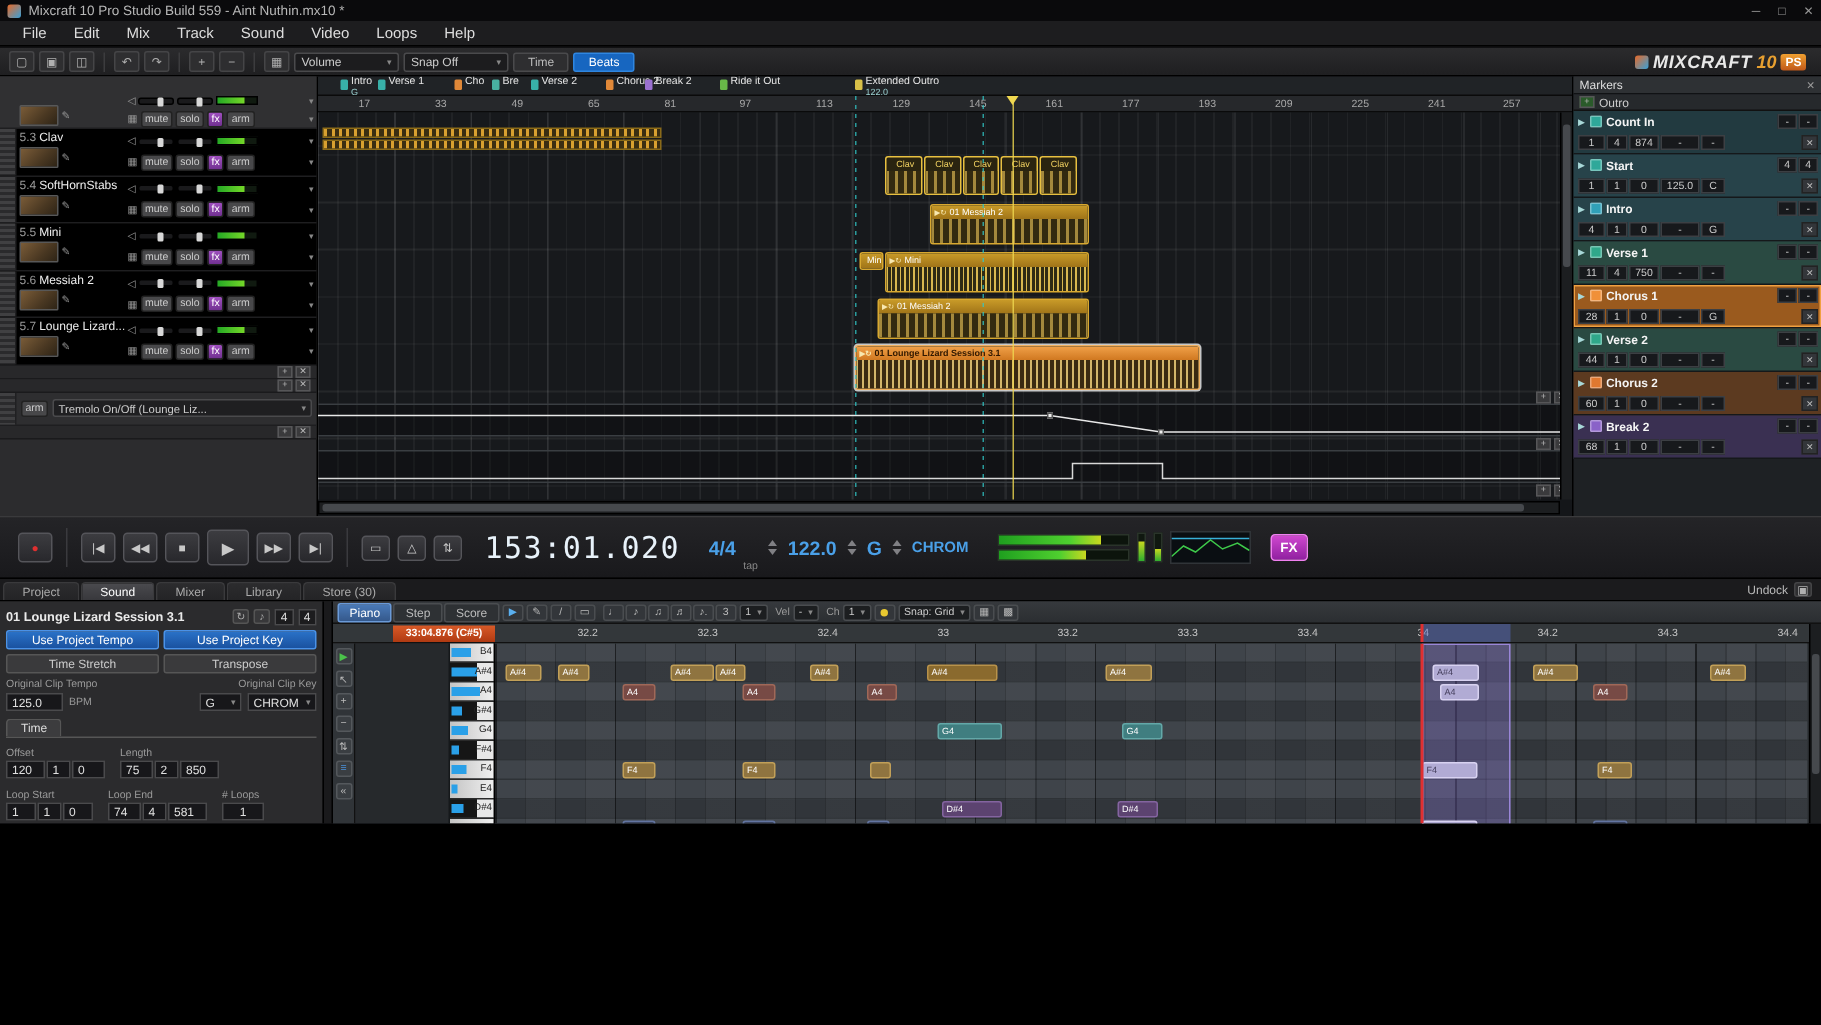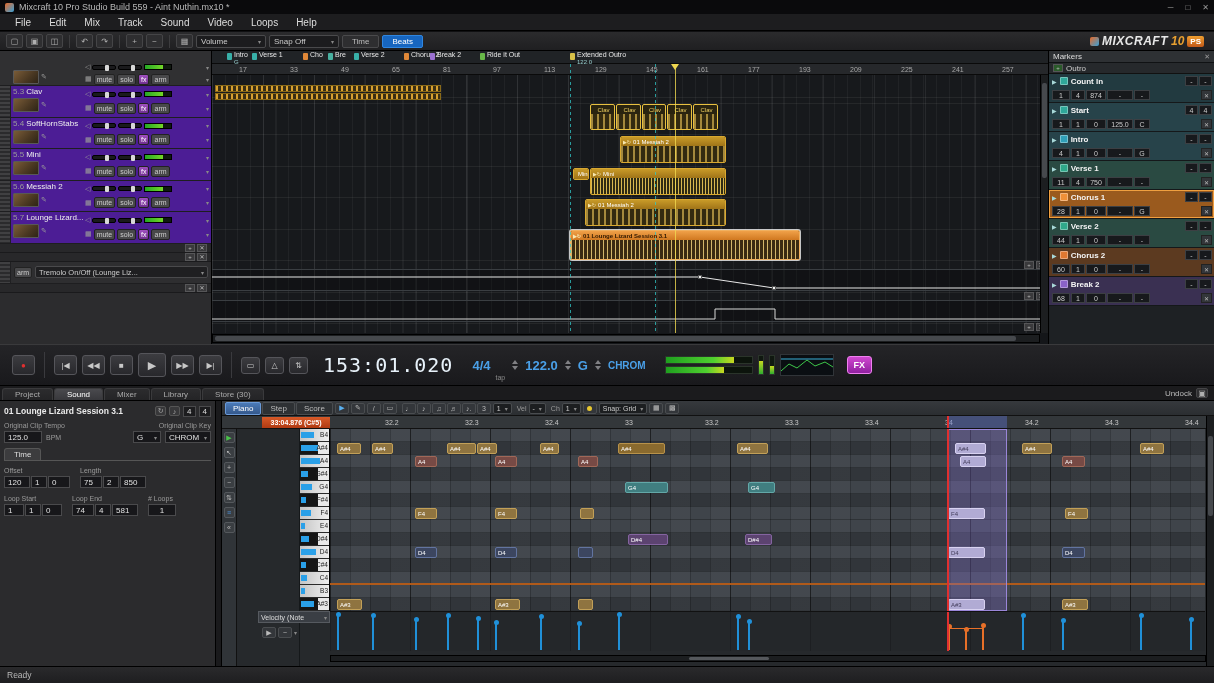--- a/index.html
+++ b/index.html
@@ -1,17 +1,17 @@
 <!DOCTYPE html>
 <html><head>
 <meta charset="utf-8">
 <style>
 *{box-sizing:border-box;margin:0;padding:0}
 body{margin:0;background:#000;font-family:"Liberation Sans",sans-serif}
-#app{position:relative;width:1214px;height:683px;background:#101012;overflow:hidden;color:#ccc;font-size:9px}
+#app{position:relative;width:1214px;height:549px;background:#101012;overflow:hidden;color:#ccc;font-size:9px}
 
 #titlebar{position:absolute;top:0;left:0;right:0;height:14px;background:#0a0a0c;display:flex;align-items:center;gap:5px;padding:0 5px;font-size:9px;color:#b8b8b8}
 .app-icon{width:9px;height:9px;border-radius:2px;background:linear-gradient(135deg,#e86a28,#38a0d8)}
 .win-btns{margin-left:auto;display:flex;gap:12px;color:#999}
 .win-btns span{cursor:default;font-size:8px}
 #menubar{position:absolute;top:14px;left:0;right:0;height:17px;background:#1d1d1f;border-bottom:1px solid #000;display:flex;align-items:center;padding-left:6px}
 .menu-item{font-size:10px;color:#ddd;padding:2px 9px}
 #toolbar{position:absolute;top:32px;left:0;right:0;height:19px;background:linear-gradient(#2b2b2d,#1f1f21);display:flex;align-items:center;gap:3px;padding:0 6px;border-bottom:1px solid #000}
 .tb-icon{width:17px;height:14px;background:#2e2e30;border:1px solid #454547;border-radius:2px;color:#b0b0b0;font-size:8px;display:flex;align-items:center;justify-content:center}
 .tb-sep{width:1px;height:13px;background:#3c3c3e;margin:0 3px}
@@ -26,21 +26,21 @@
 
 .g-new::before{content:"▢"}.g-open::before{content:"▣"}.g-save::before{content:"◫"}
 .g-undo::before{content:"↶"}.g-redo::before{content:"↷"}.g-zin::before{content:"+"}.g-zout::before{content:"−"}
 .g-midi::before{content:"▦"}.g-grid::before{content:"▦"}
 
 #main{position:absolute;top:51px;left:0;width:1214px;height:293px;background:#141619}
 #track-panel{position:absolute;left:0;top:0;width:212px;height:293px;background:#2c2c2e;border-right:1px solid #000;display:flex;flex-direction:column}
 .tp-header{height:17px;display:flex;align-items:center;gap:3px;padding:0 3px;background:linear-gradient(#3c3c3e,#2e2e30);border-bottom:1px solid #141414}
 .tp-btn{font-size:8px;color:#ddd;background:#3e3e40;border:1px solid #585858;border-radius:2px;padding:1px 5px;display:flex;gap:3px;align-items:center}
 .master-chip{width:7px;height:7px;background:#2f7fd0;border-radius:1px}
-.track-row{height:31.5px;display:flex;border-bottom:1px solid #1e1e20;background:#4c1d95}
+.track-row{height:31.5px;display:flex;border-bottom:1px solid #1e1e20;background:#000000}
 .track-row.partial{height:35px;align-items:flex-end;background:#303032}
 .grip{width:11px;background:repeating-linear-gradient(180deg,#404042 0 2px,#2a2a2c 2px 4px);border-right:1px solid #202022}
 .t-info{width:74px;padding:1px 2px;display:flex;flex-direction:column;overflow:hidden}
 .t-title{font-size:8px;white-space:nowrap;overflow:hidden;line-height:10px}
 .t-num{color:#9a9a9a;margin-right:2px}
 .t-name{color:#eee}
 .t-thumb-row{display:flex;gap:2px;align-items:center;margin-top:1px}
 .t-thumb{width:26px;height:14px;background:linear-gradient(135deg,#7a5c38,#4a3822 60%,#2e2416);border:1px solid #585858;border-radius:1px}
 .t-ico{font-size:7px;color:#999}
 .t-ctrl{flex:1;display:flex;flex-direction:column;justify-content:space-evenly;padding-right:2px}
@@ -904,20 +904,26 @@
   <div id="bottom">
 
     <div id="sound-panel">
       <div class="sp-title-row">
         <span class="sp-title">01 Lounge Lizard Session 3.1</span>
         <span class="sp-ico" style="margin-left:auto">↻</span>
         <span class="sp-ico">♪</span>
         <span class="sp-sig">4</span>
         <span class="sp-sig">4</span>
       </div>
+      <div class="sp-grid">
+        <span class="sp-btn blue">Use Project Tempo</span>
+        <span class="sp-btn blue">Use Project Key</span>
+        <span class="sp-btn">Time Stretch</span>
+        <span class="sp-btn">Transpose</span>
+      </div>
       <div class="sp-row" style="justify-content:space-between;margin-top:4px">
         <span class="sp-label">Original Clip Tempo</span>
         <span class="sp-label">Original Clip Key</span>
       </div>
       <div class="sp-row">
         <span class="sp-box" style="width:38px">125.0</span>
         <span class="sp-label">BPM</span>
         <span class="sp-box" style="margin-left:auto;width:28px">
             <span>G</span>
             <span class="car">▾</span>

